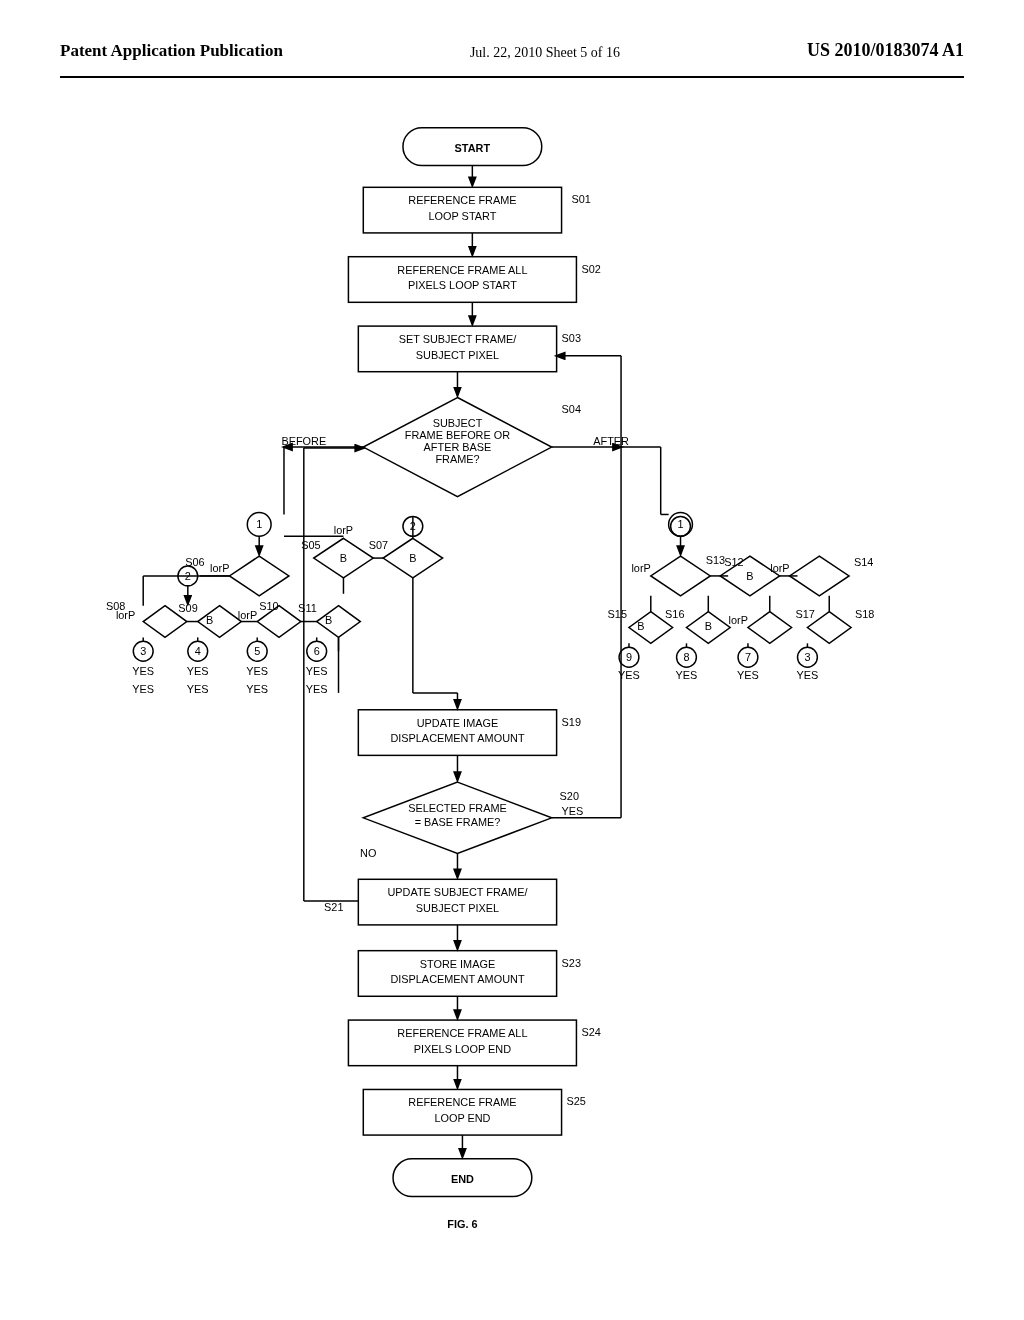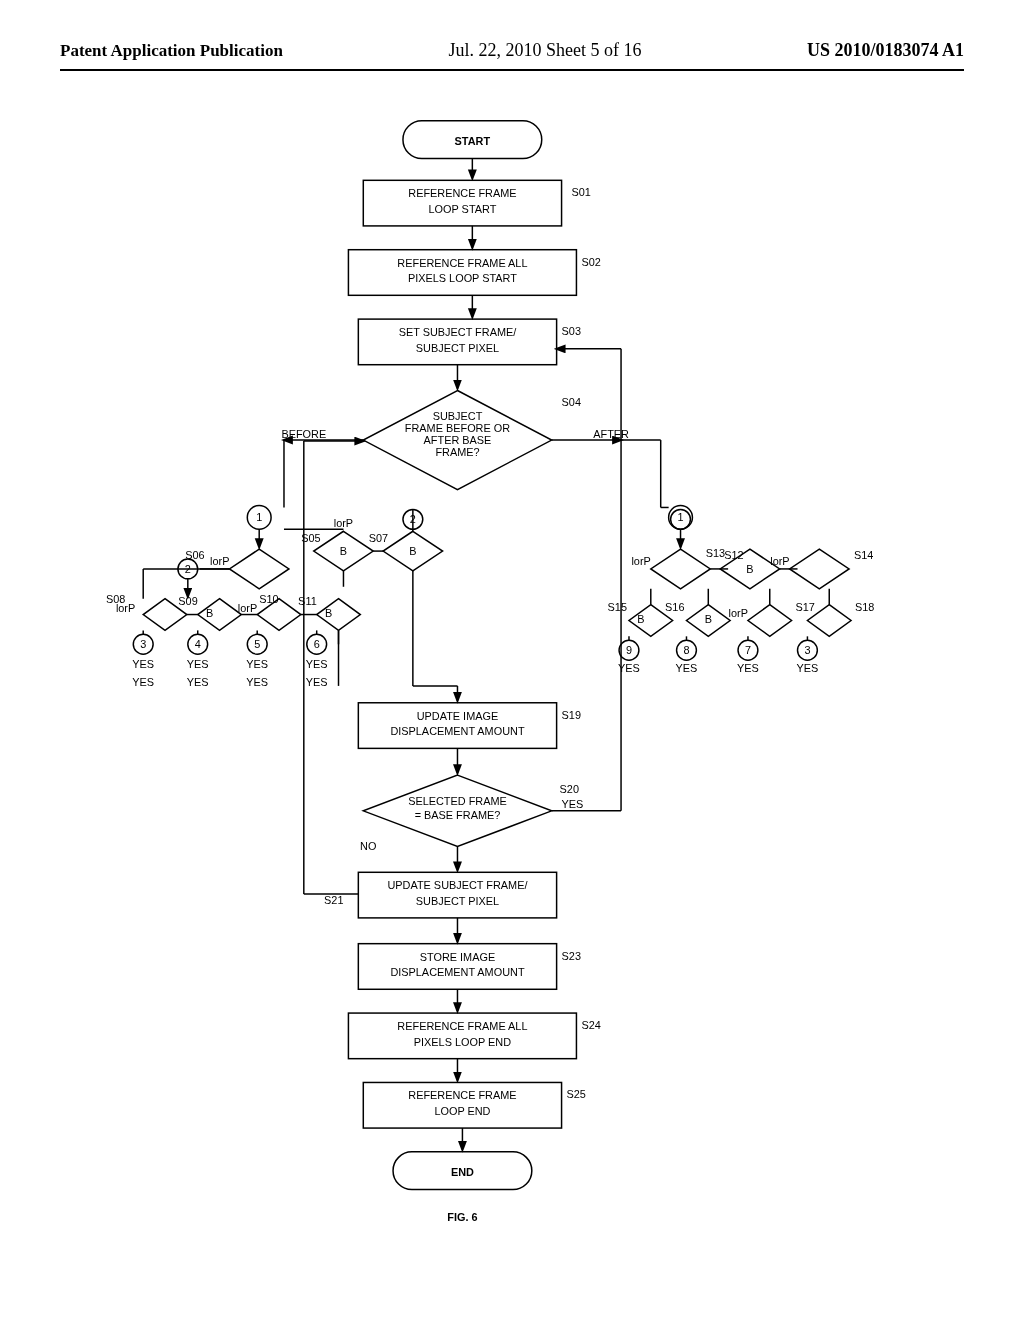--- a/index.html
+++ b/index.html
@@ -18,31 +18,31 @@
       background: #fff;
       position: relative;
       padding: 40px 60px 40px 60px;
     }
 
     .header {
       display: flex;
       justify-content: space-between;
       align-items: flex-end;
       border-bottom: 2px solid #000;
-      padding-bottom: 8px;
+      padding-bottom: 15px;
       margin-bottom: 30px;
     }
 
     .header-left {
       font-weight: bold;
       font-size: 17px;
     }
 
     .header-center {
-      font-size: 18px;
+      font-size: 14px;
       text-align: center;
     }
 
     .header-right {
       font-size: 18px;
       font-weight: bold;
     }
 
     .diagram-area {
       position: relative;

